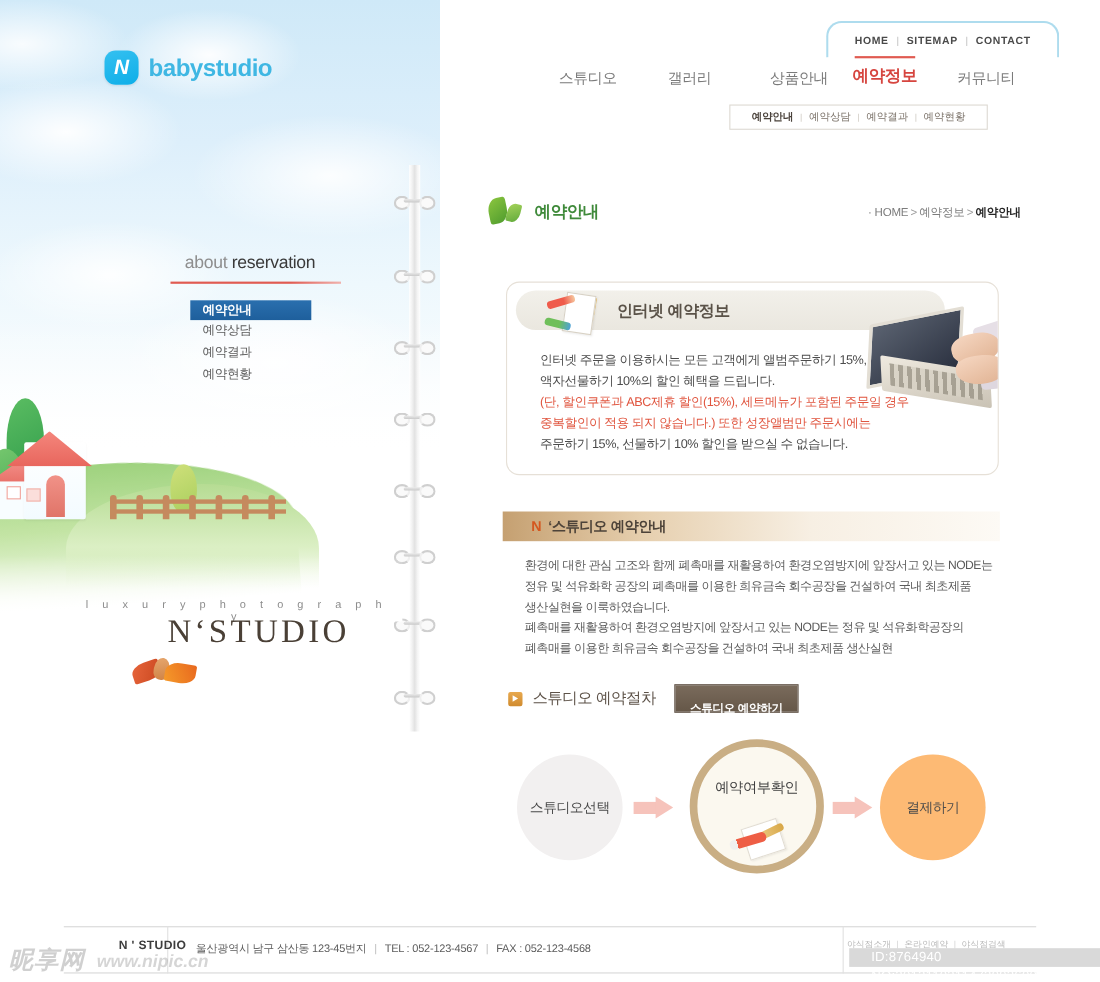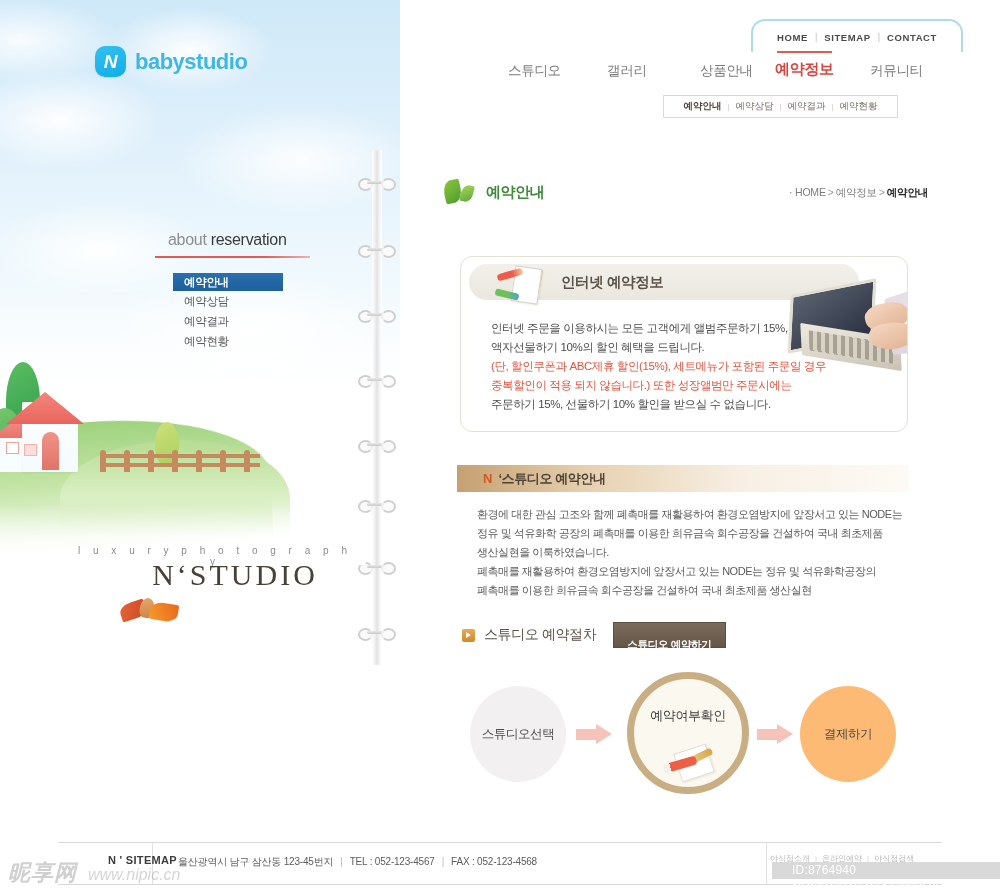--- a/index.html
+++ b/index.html
@@ -322,21 +322,21 @@
     background:#d9d9d9; color:#ffffff; font-size:12px; line-height:17px;
     padding-left:20px; letter-spacing:.2px;
   }
 
   
   .wm {
     position:absolute; left:8px; top:858px; font-size:22px; font-weight:bold; font-style:italic;
     color:rgba(150,150,150,.45); letter-spacing:1px; user-select:none;
   }
   .wm2 {
-    position:absolute; left:8px; top:866px; font-size:16px; font-weight:normal; font-style:italic;
+    position:absolute; left:8px; top:866px; font-size:16px; font-weight:bold; font-style:italic;
     color:rgba(150,150,150,.4);
   }
 </style>
 </head>
 <body>
 
 <div class="page">
 
   <div class="sky"></div>
 
@@ -519,21 +519,21 @@
         <span></span>
       </div>
     <div class="step step-c">결제하기</div>
   </div>
 
   <div class="foot-line"></div>
   <div class="foot-line2"></div>
   <div class="foot-vline"></div>
   <div class="foot-vline2"></div>
 
-  <div class="foot-brand">N ' SITEMAP</div>
+  <div class="foot-brand">N ' STUDIO</div>
   <div class="foot-addr">
     <span>울산광역시 남구 삼산동 123-45번지</span><span class="sep">|</span><span>TEL : 052-123-4567</span><span class="sep">|</span><span>FAX : 052-123-4568</span>
   </div>
 
   <div class="foot-links">
     <a>야식점소개</a><span class="sep">|</span><a>온라인예약</a><span class="sep">|</span><a>야식점검색</a>
   </div>
 
   <div class="idbar">ID:8764940 NO:20121103114739926000</div>
 

